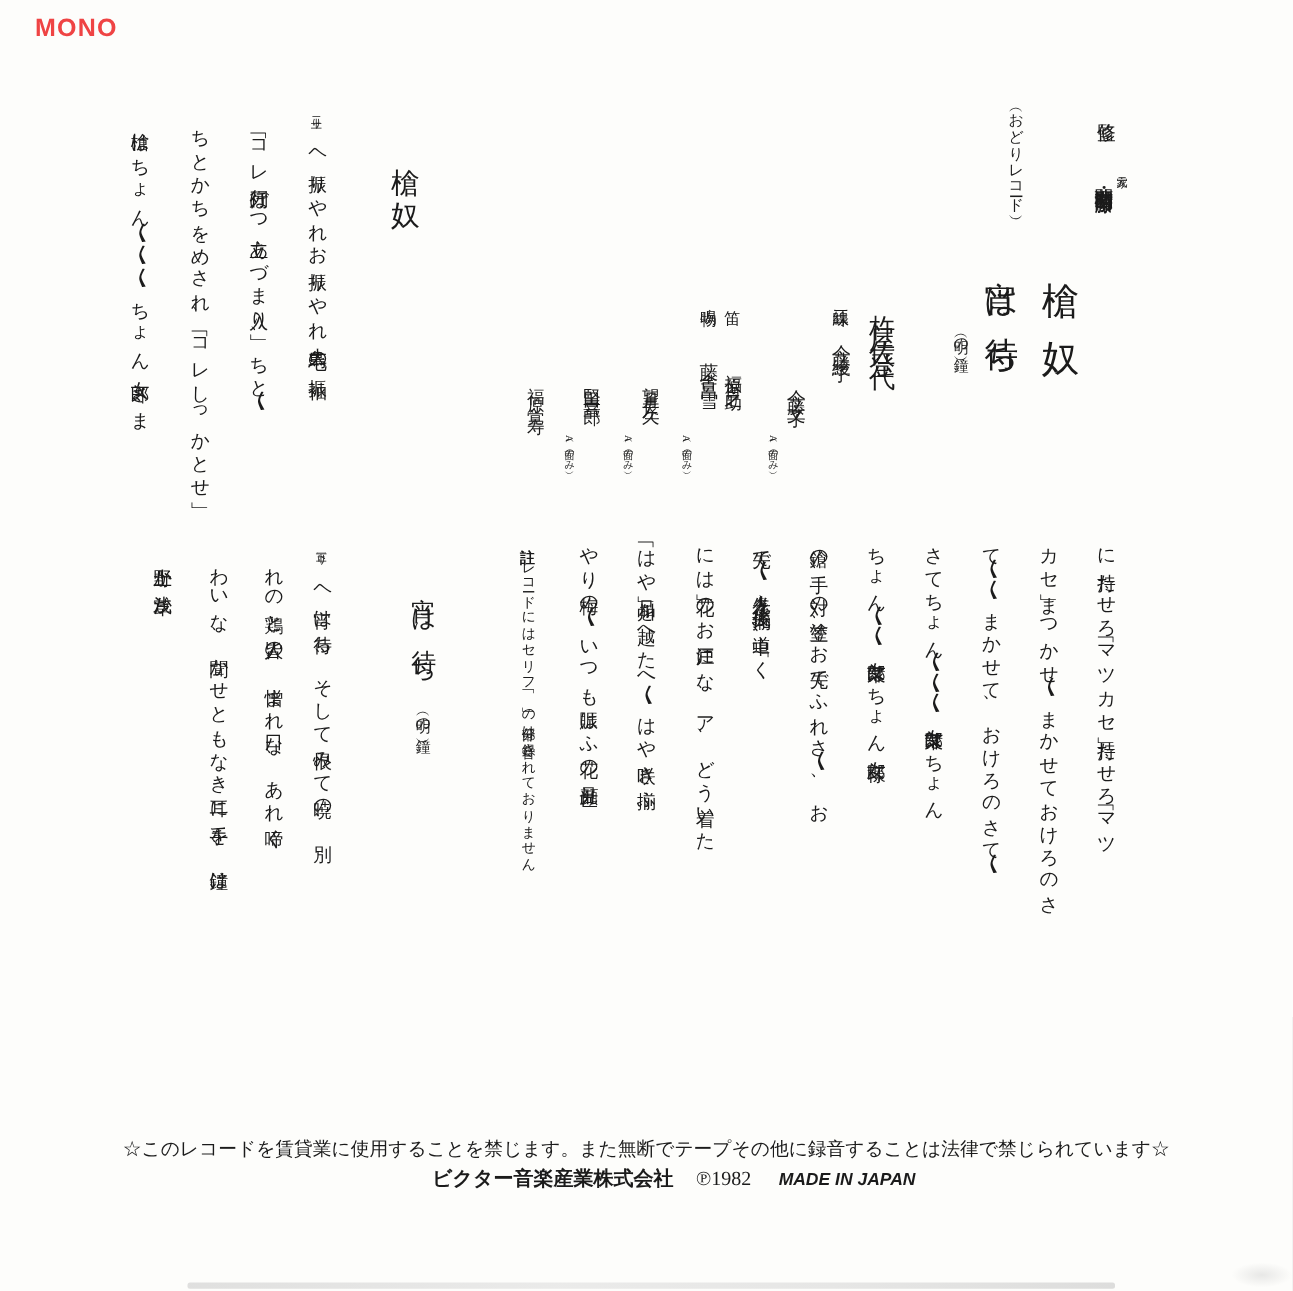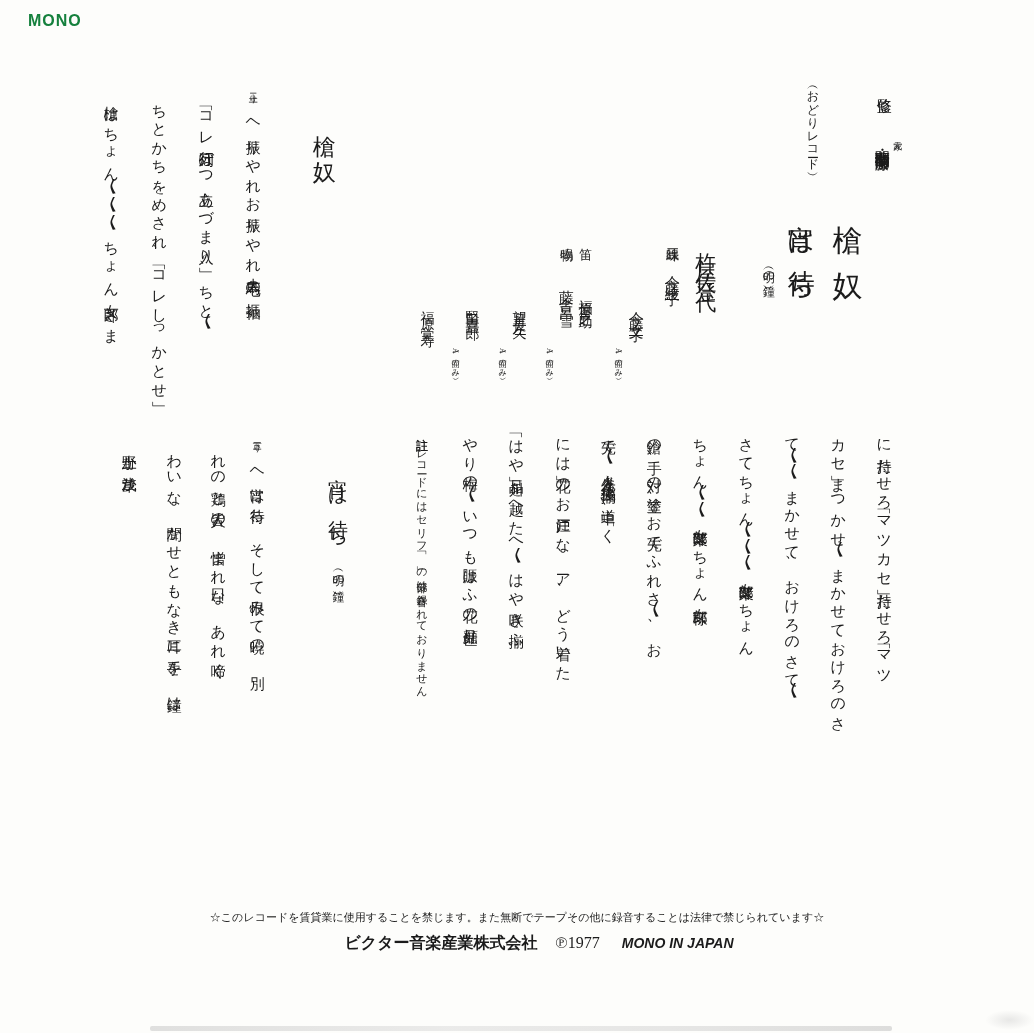--- a/index.html
+++ b/index.html
@@ -16,21 +16,21 @@
     writing-mode:vertical-rl;
     line-height:1.08;
     white-space:nowrap;
     color:#1b1b1b;
   }
   .small-prefix{font-size:9px;letter-spacing:1px;display:inline;}
   .gap4{margin-top:4px;}
   .mono{
     position:absolute;left:28px;top:12px;
     font-family:"Liberation Sans","DejaVu Sans",sans-serif;
-    font-weight:600;font-size:16px;letter-spacing:1px;color:#15803d;
+    font-weight:600;font-size:20px;letter-spacing:1px;color:#ef4444;
   }
   .footer-line{
     position:absolute;left:0;width:1034px;text-align:center;color:#1b1b1b;
   }
   .scan-bar{
     position:absolute;left:150px;top:1026px;width:742px;height:5px;
     background:linear-gradient(90deg,#c2c2c2 0%,#d8d8d8 40%,#cfcfcf 70%,#bdbdbd 100%);
     opacity:.5;border-radius:2px;
   }
   .scan-smudge{
@@ -117,23 +117,23 @@
   </div>
 
   <div class="v" style="left:249px;top:435px;font-size:15px;letter-spacing:1.5px;">
     <span class="small-prefix">三下り</span>
     <span class="gap4" style="display:inline;">ヘ宵は待ち、そして恨みて暁の、別</span>
   </div>
   <div class="v" style="left:210px;top:443px;font-size:15px;letter-spacing:1.5px;">れの鶏と皆人の、憎まれ口な、あれ啼く</div>
   <div class="v" style="left:166px;top:443px;font-size:15px;letter-spacing:1.5px;">わいな、聞かせともなき耳に手を、鐘は</div>
   <div class="v" style="left:121px;top:443px;font-size:15px;letter-spacing:1.5px;">上野か浅草か。</div>
 
-  <div class="footer-line" style="top:910px;font-size:11px;font-weight:500;">☆このレコードを賃貸業に使用することを禁じます。また無断でテープその他に録音することは法律で禁じられています☆</div>
+  <div class="footer-line" style="top:910px;font-size:15px;font-weight:500;">☆このレコードを賃貸業に使用することを禁じます。また無断でテープその他に録音することは法律で禁じられています☆</div>
   <div class="footer-line" style="top:933px;font-size:16px;">
     <span class="sans" style="font-weight:700;margin-left:44px;">ビクター音楽産業株式会社</span>
-    <span style="margin-left:14px;">℗1977</span>
-    <span class="sans" style="margin-left:18px;font-weight:700;font-style:italic;font-size:14px;">MONO IN JAPAN</span>
+    <span style="margin-left:14px;">℗1982</span>
+    <span class="sans" style="margin-left:18px;font-weight:700;font-style:italic;font-size:14px;">MADE IN JAPAN</span>
   </div>
 
   <div class="scan-bar"></div>
   <div class="scan-smudge"></div>
 
 </div>
 
 </body></html>

